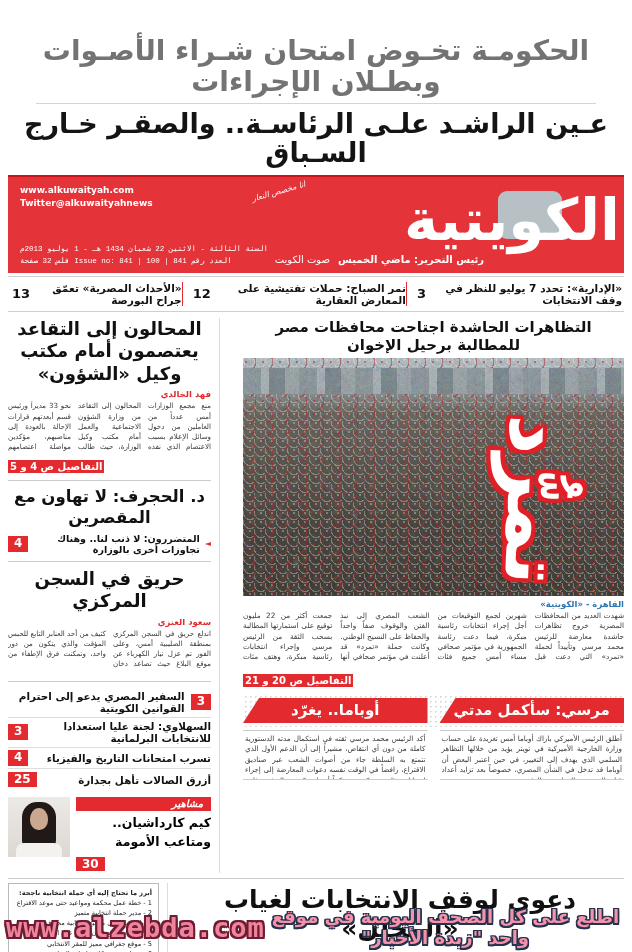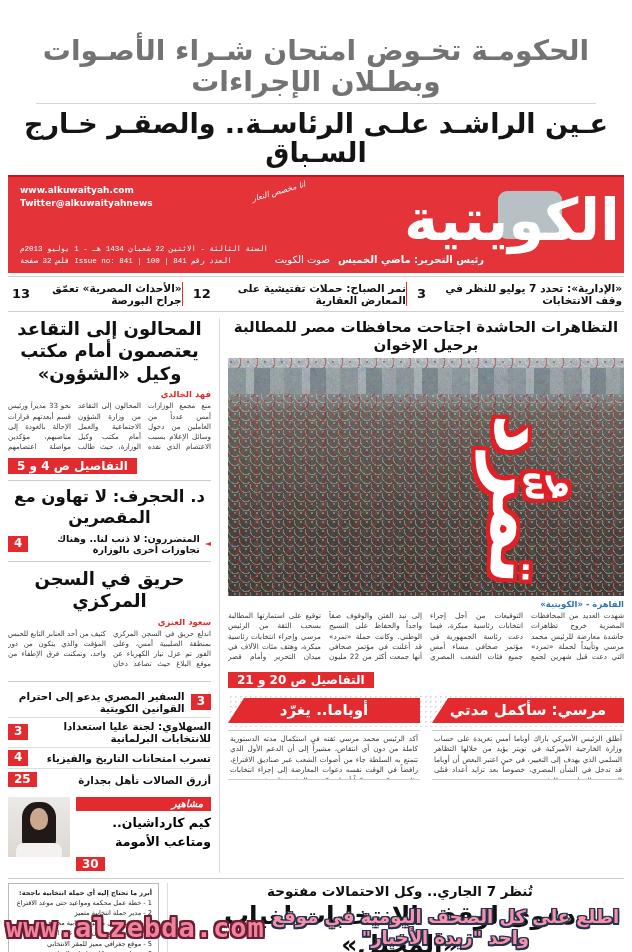--- a/index.html
+++ b/index.html
@@ -28,21 +28,21 @@
   
   .teasers { margin:3px 8px 0; border-top:1px solid #cfcfcf; border-bottom:1px solid #cfcfcf;
     display:flex; justify-content:space-between; align-items:center; padding:5px 2px; }
   .teaser { display:flex; align-items:center; gap:7px; font-size:10.6px; font-weight:bold; color:#111;
     border-left:1px solid #e32b2f; padding-left:10px; }
   .teaser:last-child { border-left:none; padding-left:2px; }
   .teaser .pg { font-size:13px; }
 
   
   .main-top { display:flex; gap:8px; margin:6px 8px 0; }
-  .egypt { flex:1; }
+  .egypt { flex:1;margin-left:15px; }
   .leftcol { width:212px; border-left:none; border-right:1px solid #ddd; padding-right:8px; }
 
   .kicker { text-align:center; font-size:15px; font-weight:bold; color:#111; margin-bottom:4px; }
   .photo { position:relative; height:238px; overflow:hidden;
     background:
       repeating-radial-gradient(circle at 3px 4px, rgba(200,30,30,.5) 0 1.2px, transparent 1.2px 9px),
       repeating-radial-gradient(circle at 7px 2px, rgba(255,255,255,.35) 0 1px, transparent 1px 6px),
       linear-gradient(180deg,#c3ced2 0,#9da8ae 26px,#6e6a62 55px,#5a564e 110px,#4a463f 170px,#413d36 238px);
     background-size: 17px 13px, 11px 9px, auto; }
   .photo .bld { position:absolute; top:10px; left:0; right:0; height:26px; opacity:.9;
@@ -50,21 +50,21 @@
   .photo svg.noise { position:absolute; inset:0; mix-blend-mode:multiply; opacity:.45; }
   .photo svg.patch { position:absolute; inset:0; opacity:.28; }
   .tamarrod { position:absolute; top:103px; left:172px; width:240px; text-align:center;
     transform:rotate(92deg); font-size:78px; font-weight:bold; color:#fff; line-height:1; z-index:4;
     text-shadow:-4px -4px 0 #e01f26, 4px -4px 0 #e01f26, -4px 4px 0 #e01f26, 4px 4px 0 #e01f26,
       0 -4px 0 #e01f26, 0 4px 0 #e01f26, -4px 0 0 #e01f26, 4px 0 0 #e01f26; }
   .dateline { color:#2d77b5; font-size:8.5px; font-weight:bold; margin-top:3px; }
   .egypt-cols { column-count:4; column-gap:8px; font-size:7.3px; line-height:1.42; text-align:justify;
     color:#3a3a3a; height:56px; overflow:hidden; margin-top:2px; }
   .chip-row { text-align:left; margin-top:2px; }
-  .chip { display:inline-block; background:#e32b2f; color:#fff; font-size:12px; font-weight:bold; padding:1px 9px; }
+  .chip { display:inline-block; background:#e32b2f; color:#fff; font-size:10px; font-weight:bold; padding:1px 2px; }
 
   .banners { display:flex; gap:12px; margin-top:6px; padding:4px 0;
     background-image:radial-gradient(#dcdcdc 1px, transparent 1px); background-size:5px 5px; }
   .banner { flex:1; background:#e32b2f; color:#fff; font-weight:bold; font-size:15px; text-align:center;
     padding:3px 8px 4px; clip-path:polygon(16px 0,100% 0,100% 100%,0 100%); white-space:nowrap; }
   .boxes { display:flex; gap:12px; margin-top:3px; }
   .tbox { flex:1; border-top:1px solid #ccc; border-bottom:1px solid #ccc; padding:3px 2px;
     font-size:7.2px; line-height:1.45; text-align:justify; color:#3a3a3a; height:50px; overflow:hidden; }
 
   
@@ -246,21 +246,20 @@
       <div class="kim">
           <div class="shirt"></div>
         </div>
     </div>
   </div>
 </div>
 
 <div class="main-bottom">
 
   <div class="election">
-    <div class="kicker2">تُنظر 7 الجاري.. وكل الاحتمالات مفتوحة</div>
     <div class="bighead">دعوى لوقف الانتخابات لغياب «المحلل»</div>
 
   </div>
 
   <div class="leftbot">
     <div class="check-box">
       <div class="ttl">أبرز ما تحتاج إليه أي حملة انتخابية ناجحة:</div>
       <div>1 - خطة عمل محكمة ومواعيد حتى موعد الاقتراع</div>
       <div>2 - مدير حملة انتخابية متميز</div>
       <div>3 - الاعتماد على مفاتيح انتخابية محترفة</div>

